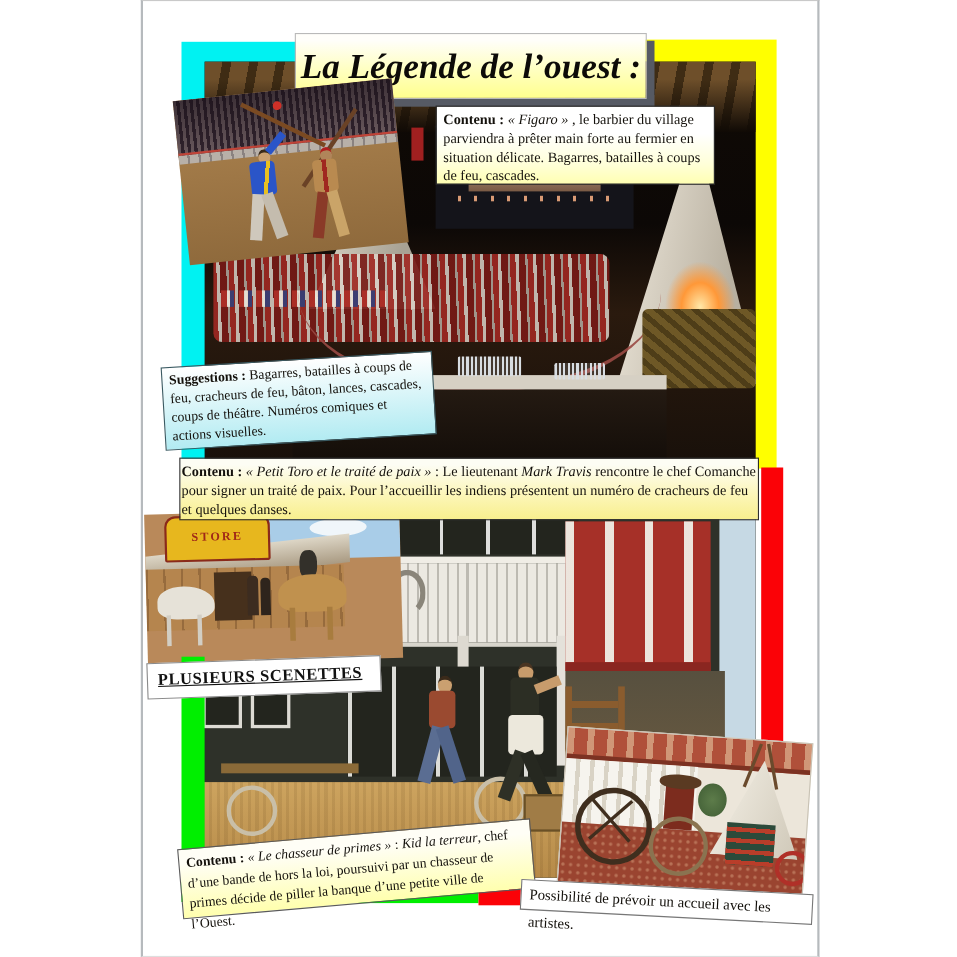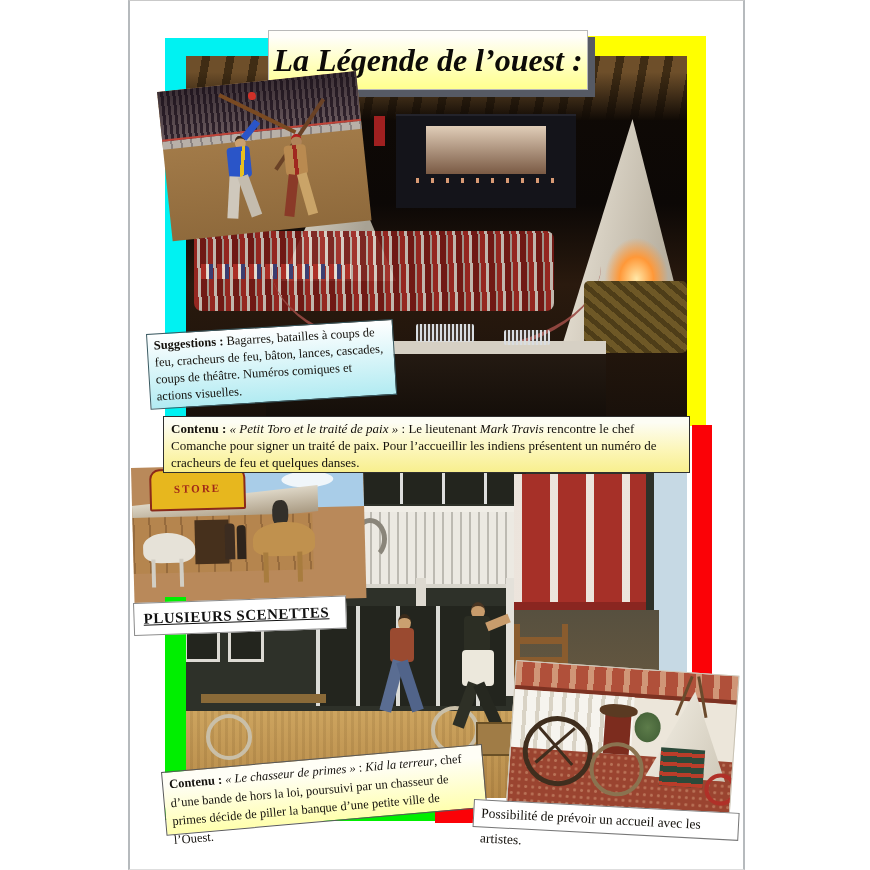--- a/index.html
+++ b/index.html
@@ -13,21 +13,21 @@
   .it{font-style:italic;}
   #title-box{background:linear-gradient(to bottom,#fffefa 10%,#ffffc2 55%,#ffff8e);
              border:1px solid #b9b9b9;box-shadow:7px 7px 0 #565a64;
              text-align:center;}
   #title-box .t{font-style:italic;font-weight:bold;font-size:32px;line-height:58px;color:#0d0b08;}
   #figaro-box{background:linear-gradient(to bottom,#ffffff 35%,#ffffd8 75%,#ffffb2);
               border:1px solid #2a2a2a;padding:3px 6px;}
   #suggestions-box{background:linear-gradient(to bottom,#ffffff,#b2ebf2);
               border:1px solid #3a5a62;padding:3px 6px;transform:rotate(-3.5deg);transform-origin:top left;}
   #toro-box{background:linear-gradient(to bottom,#fdfdf4 10%,#fcf6b8 60%,#f8ef8e);
-              border:1px solid #2f2f2f;padding:3px 7px;}
+              border:1px solid #2f2f2f;padding:3px 1px;}
   #chasseur-box{background:linear-gradient(to bottom,#fffef6 20%,#ffffae);
               border:1px solid #5a5a5a;padding:3px 6px;transform:rotate(-5deg);transform-origin:top left;
               font-size:12.5px;line-height:18.5px;}
   #suggestions-box{font-size:12.5px;line-height:17px;}
   #scenettes-strip{background:#ffffff;border:1px solid #8a8a8a;transform:rotate(-2deg);transform-origin:top left;}
   #scenettes-strip .t{font-weight:bold;font-size:15px;line-height:31px;text-decoration:underline;
                       letter-spacing:.5px;padding-left:9px;color:#111;}
   #accueil-strip{background:#ffffff;border:1px solid #777;transform:rotate(3deg);transform-origin:top left;}
   #accueil-strip .t{font-size:13.5px;line-height:25px;padding-left:7px;color:#14110c;}
 </style>
@@ -61,20 +61,23 @@
     <div class="d" style="left:230px;top:268px;width:58px;height:18px;border-radius:2px;background:repeating-linear-gradient(90deg,#d8dde2 0 2px,rgba(255,255,255,.15) 2px 4px);"></div>
     <div class="d" style="left:318px;top:274px;width:46px;height:15px;border-radius:2px;background:repeating-linear-gradient(90deg,#d8dde2 0 2px,rgba(255,255,255,.15) 2px 4px);"></div>
   </div>
 
   <div class="d" style="left:692px;top:425px;width:20px;height:251px;background:#fb0207;"></div>
 
   <div class="box" id="title-box" style="left:268px;top:30px;width:320px;height:60px;">
     <div class="t">La Légende de l’ouest :</div>
   </div>
 
+  <div class="box txt" id="figaro-box" style="left:396px;top:96px;width:254px;height:72px;">
+    <span class="lbl">Contenu :</span><span class="it"> « Figaro »</span><span> , le barbier du village parviendra à prêter main forte au fermier en situation délicate. Bagarres, batailles à coups de feu, cascades.</span>
+  </div>
 
   <div class="ph" style="left:157px;top:92px;width:200px;height:150px;transform:rotate(-6deg);transform-origin:top left;background:linear-gradient(#ad8450,#8f6a3c);" title="duel cowboy contre indien dans l'arène">
     <div class="d" style="left:0;top:0;width:100%;height:52px;background:linear-gradient(rgba(20,12,20,.55),rgba(20,12,20,0)),repeating-linear-gradient(90deg,rgba(200,180,170,.3) 0 3px,rgba(30,18,28,.5) 3px 6px);background-color:#43343e;"></div>
     <div class="d" style="left:90px;top:10px;width:8px;height:8px;border-radius:50%;background:#d03028;"></div>
     <div class="d" style="left:0;top:48px;width:100%;height:8px;border-top:2px solid #c04438;background:repeating-linear-gradient(90deg,#b8b0a8 0 8px,#8a8280 8px 10px);"></div>
     <div class="d" style="left:55px;top:30px;width:85px;height:4px;background:#7a4a22;transform:rotate(32deg);"></div>
     <div class="d" style="left:95px;top:55px;width:85px;height:4px;background:#6a4226;transform:rotate(-50deg);"></div>
     <div class="d" style="left:72px;top:52px;width:11px;height:11px;border-radius:50%;background:#caa070;border-top:3px solid #3a2a1a;"></div>
     <div class="d" style="left:63px;top:63px;width:23px;height:31px;border-radius:4px;background:linear-gradient(100deg,#2a55c8 55%,#e8c020 55%,#e8c020 68%,#2a55c8 68%);"></div>
     <div class="d" style="left:78px;top:44px;width:22px;height:7px;background:#2a55c8;transform:rotate(-45deg);"></div>

